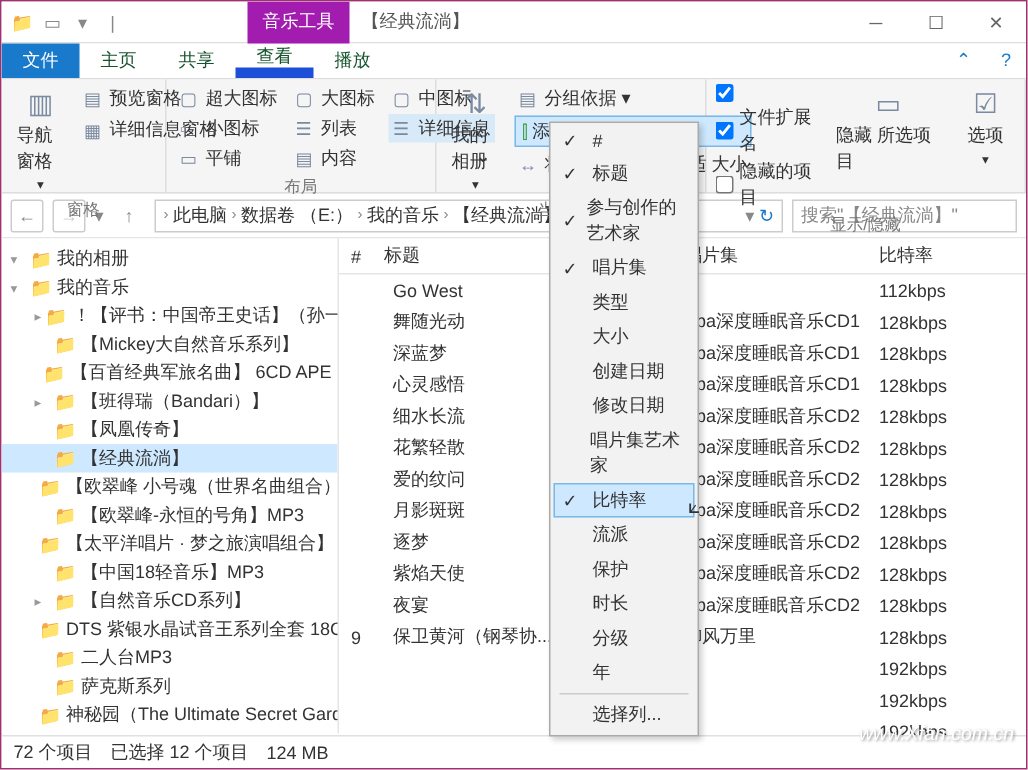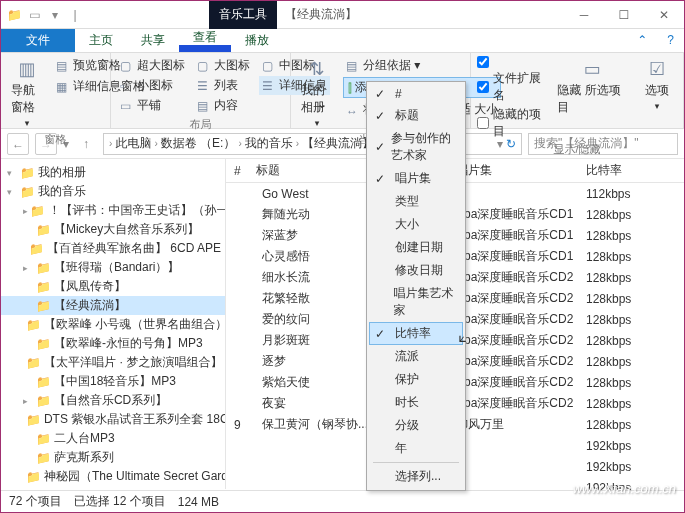--- a/index.html
+++ b/index.html
@@ -1,25 +1,25 @@
 <!DOCTYPE html>
 <html><head>
 <meta charset="utf-8">
 <style>
 *{margin:0;padding:0;box-sizing:border-box;font-family:"Microsoft YaHei",sans-serif;font-size:12px;color:#333;}
 body{background:#fff;width:685px;height:513px;overflow:hidden;position:relative;border:1px solid #a03070;}
 .titlebar{height:28px;background:#fff;display:flex;align-items:center;border-bottom:1px solid #ddd;}
 .titlebar .qat{display:flex;align-items:center;gap:4px;padding:0 6px;}
 .titlebar .qat span{width:16px;height:16px;display:inline-flex;align-items:center;justify-content:center;color:#888;}
-.titlebar .ctx{background:#0f172a;color:#fff;padding:4px 10px;height:28px;display:flex;align-items:center;margin-left:120px;}
+.titlebar .ctx{background:#a21caf;color:#fff;padding:4px 10px;height:28px;display:flex;align-items:center;margin-left:76px;}
 .titlebar .title{flex:1;text-align:left;padding-left:8px;color:#555;}
 .titlebar .winbtns{display:flex;}
 .titlebar .winbtns span{width:40px;height:28px;display:flex;align-items:center;justify-content:center;color:#666;}
 .tabs{height:24px;background:#fff;display:flex;align-items:stretch;border-bottom:1px solid #ddd;}
-.tabs .ftab{background:#1979ca;color:#fff;padding:4px 25px;display:flex;align-items:center;}
+.tabs .ftab{background:#1979ca;color:#fff;padding:4px 14px;display:flex;align-items:center;}
 .tabs .tab{padding:4px 14px;display:flex;align-items:center;color:#14532d;}
 .tabs .tab.active{border-bottom:7px solid #1d4ed8;}
 .tabs .spacer{flex:1;}
 .tabs .help{padding:4px 10px;color:#1979ca;}
 .ribbon2{height:76px;background:#f5f5f5;border-bottom:1px solid #ddd;display:flex;position:relative;}
 .rgroup{border-right:1px solid #ddd;padding:3px 6px;display:flex;flex-direction:column;}
 .rgroup .gbody{flex:1;display:flex;gap:6px;align-items:flex-start;}
 .rgroup .glabel{text-align:center;font-size:11px;color:#777;padding-top:2px;}
 .bigbtn{display:flex;flex-direction:column;align-items:center;gap:2px;padding:2px 4px;color:#444;min-width:40px;}
 .bigbtn .ic{font-size:18px;color:#7a8aa0;}

